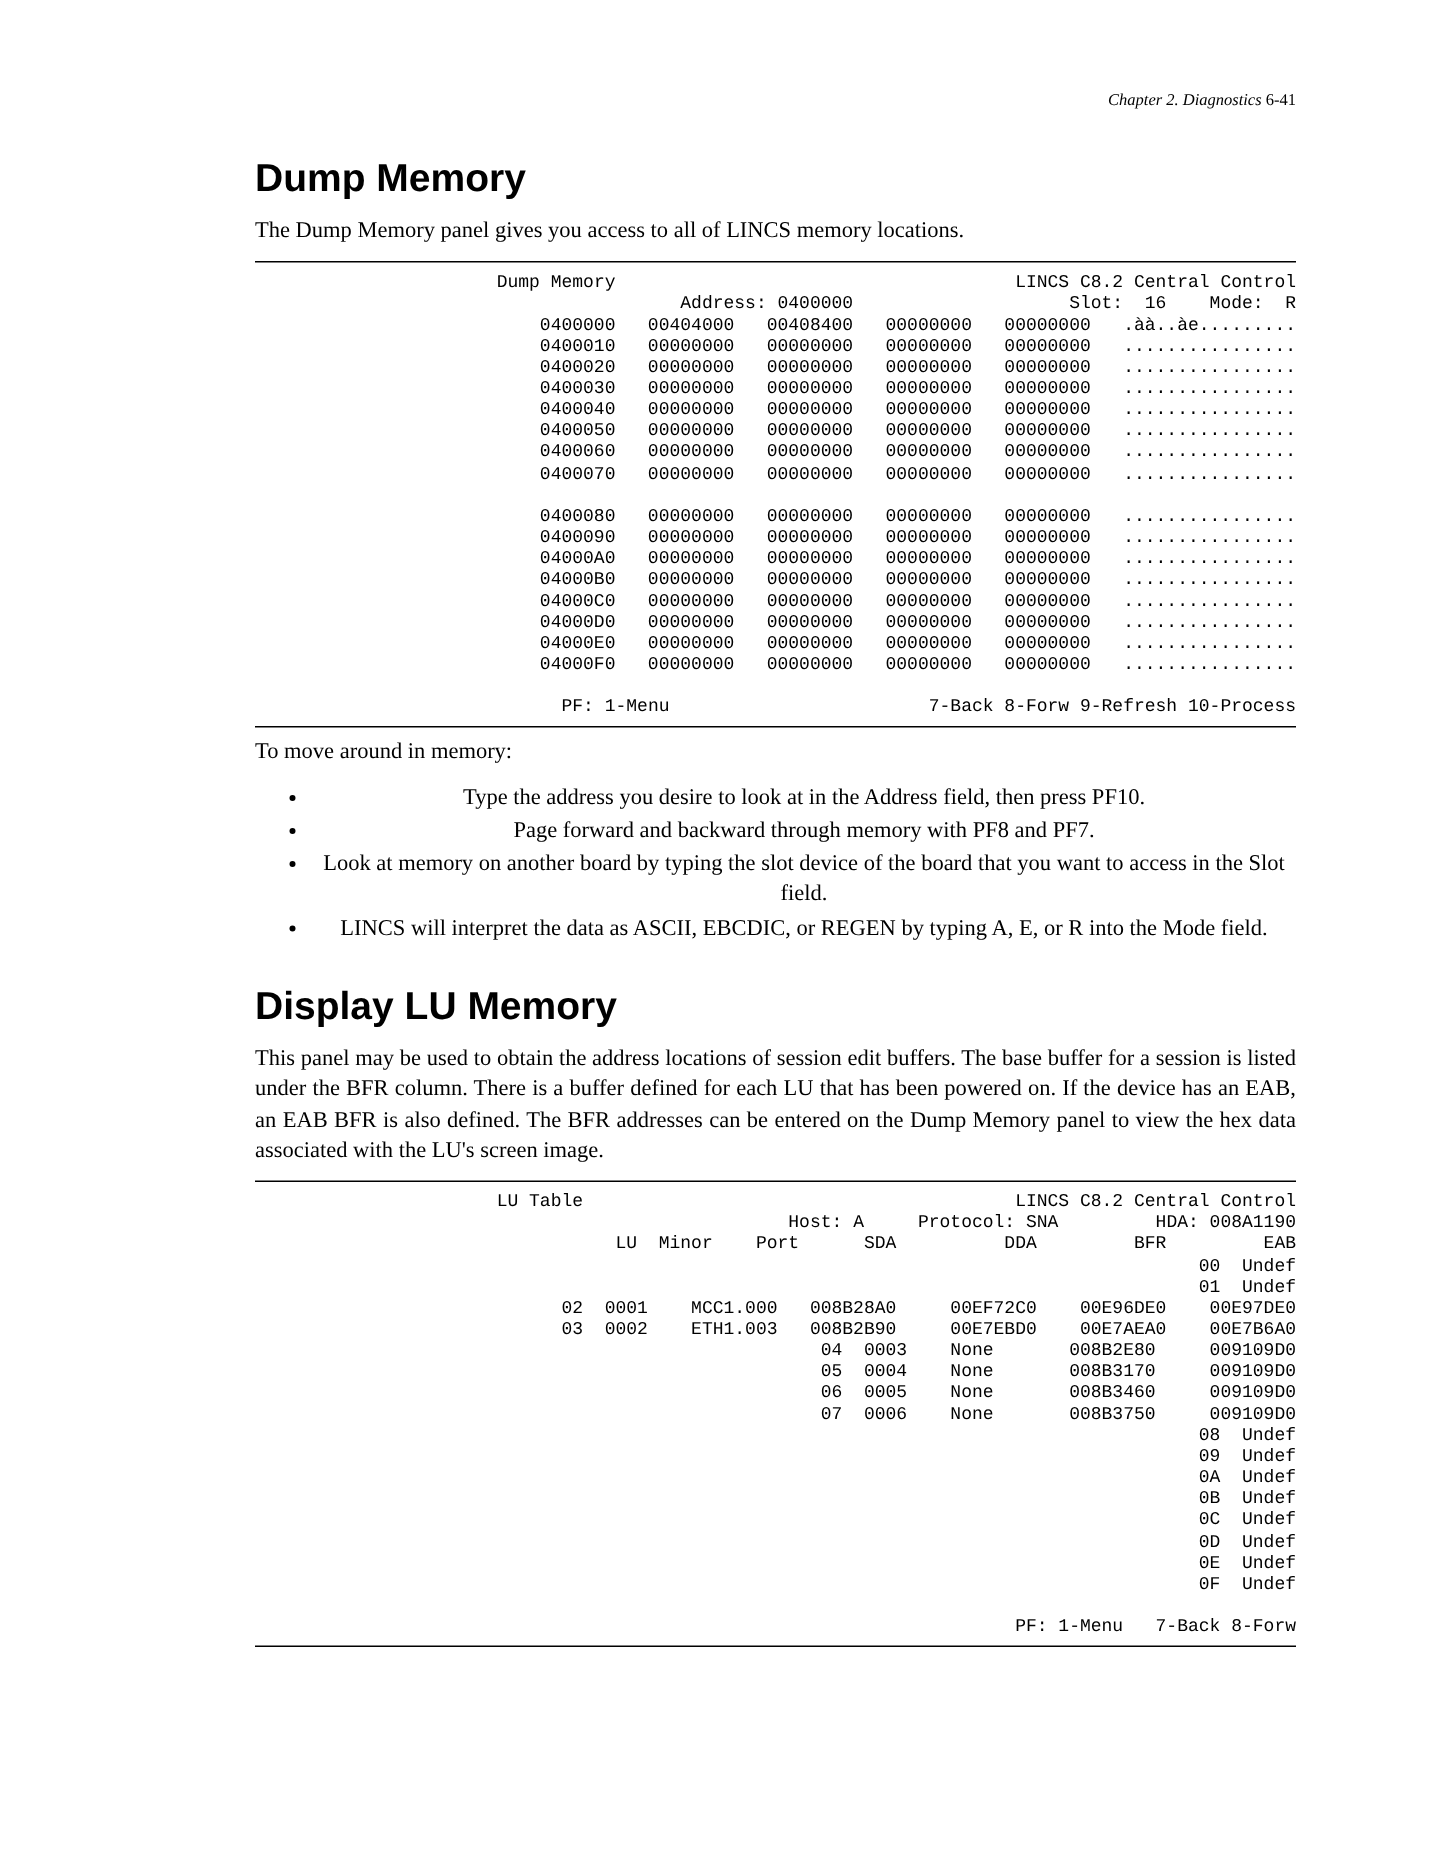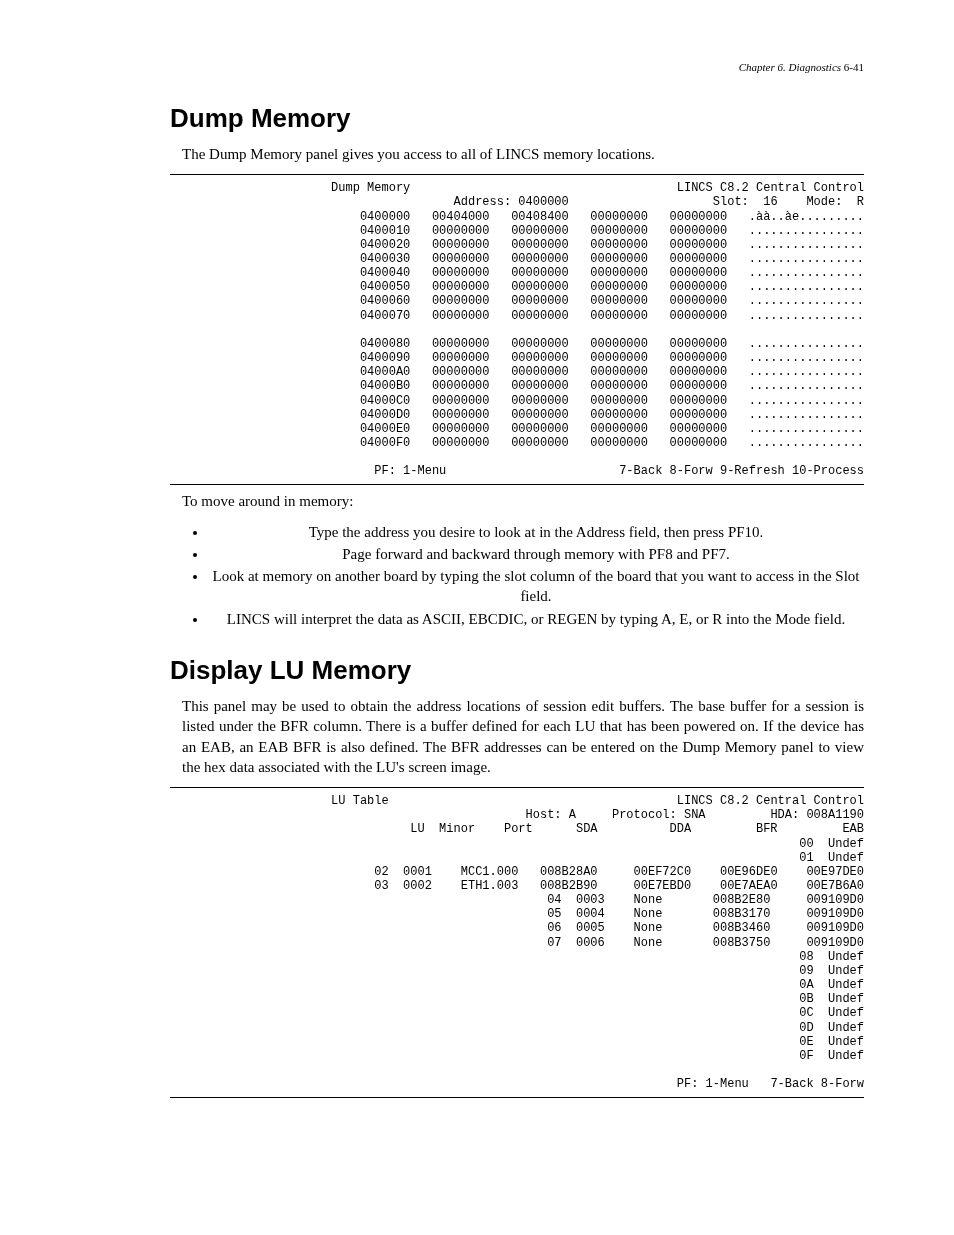--- a/index.html
+++ b/index.html
@@ -18,41 +18,41 @@
     color: #000;
     margin-bottom: 26px;
   }
   .pagehdr .pn { font-style: normal; }
   h2 {
     font-family: Arial, Helvetica, sans-serif;
     font-weight: bold;
     font-size: 26px;
     margin: 24px 0 8px 0;
   }
-  p { margin: 6px 0 10px 12px; font-family: Liberation Serif, serif; }
+  p { margin: 6px 0 10px 0; font-family: Liberation Serif, serif; }
   ul { margin: 4px 0 10px 20px; padding-left: 18px; text-align: center; }
   li { margin: 2px 0; }
   pre.panel {
     font-family: "Courier New", monospace;
     font-size: 12px;
     line-height: 1.18;
     white-space: pre;
     margin: 8px 0 6px 0;
     padding: 6px 0 6px 0;
     border-top: 1.5px solid #000;
     border-bottom: 1.5px solid #000;
     overflow-x: auto;
     text-align: right;
   }
 </style>
 </head>
 <body>
 
 <div class="pagehdr">
-  <span>Chapter 6. Diagnostics</span>
+  <span>Chapter 2. Diagnostics</span>
   <span class="pn">6-41</span>
 </div>
 
 <h2>Dump Memory</h2>
 <p>The Dump Memory panel gives you access to all of LINCS memory locations.</p>
 <pre class="panel">Dump Memory                                     LINCS C8.2 Central Control
 Address: 0400000                    Slot:  16    Mode:  R
          0400000   00404000   00408400   00000000   00000000   .àà..àe.........
          0400010   00000000   00000000   00000000   00000000   ................
          0400020   00000000   00000000   00000000   00000000   ................
@@ -69,21 +69,21 @@
          04000C0   00000000   00000000   00000000   00000000   ................
          04000D0   00000000   00000000   00000000   00000000   ................
          04000E0   00000000   00000000   00000000   00000000   ................
          04000F0   00000000   00000000   00000000   00000000   ................
 
 PF: 1-Menu                        7-Back 8-Forw 9-Refresh 10-Process</pre>
 <p>To move around in memory:</p>
 <ul>
   <li>Type the address you desire to look at in the Address field, then press PF10.</li>
   <li>Page forward and backward through memory with PF8 and PF7.</li>
-  <li>Look at memory on another board by typing the slot column of the board that you want to access in the Slot field.</li>
+  <li>Look at memory on another board by typing the slot device of the board that you want to access in the Slot field.</li>
   <li>LINCS will interpret the data as ASCII, EBCDIC, or REGEN by typing A, E, or R into the Mode field.</li>
 </ul>
 
 <h2>Display LU Memory</h2>
 <p style="text-align:justify">This panel may be used to obtain the address locations of session edit buffers. The base buffer for a session is listed under the BFR column. There is a buffer defined for each LU that has been powered on. If the device has an EAB, an EAB BFR is also defined. The BFR addresses can be entered on the Dump Memory panel to view the hex data associated with the LU's screen image.</p>
 <pre class="panel">LU Table                                        LINCS C8.2 Central Control
           Host: A     Protocol: SNA         HDA: 008A1190
 LU  Minor    Port      SDA          DDA         BFR         EAB
 00  Undef
 01  Undef

